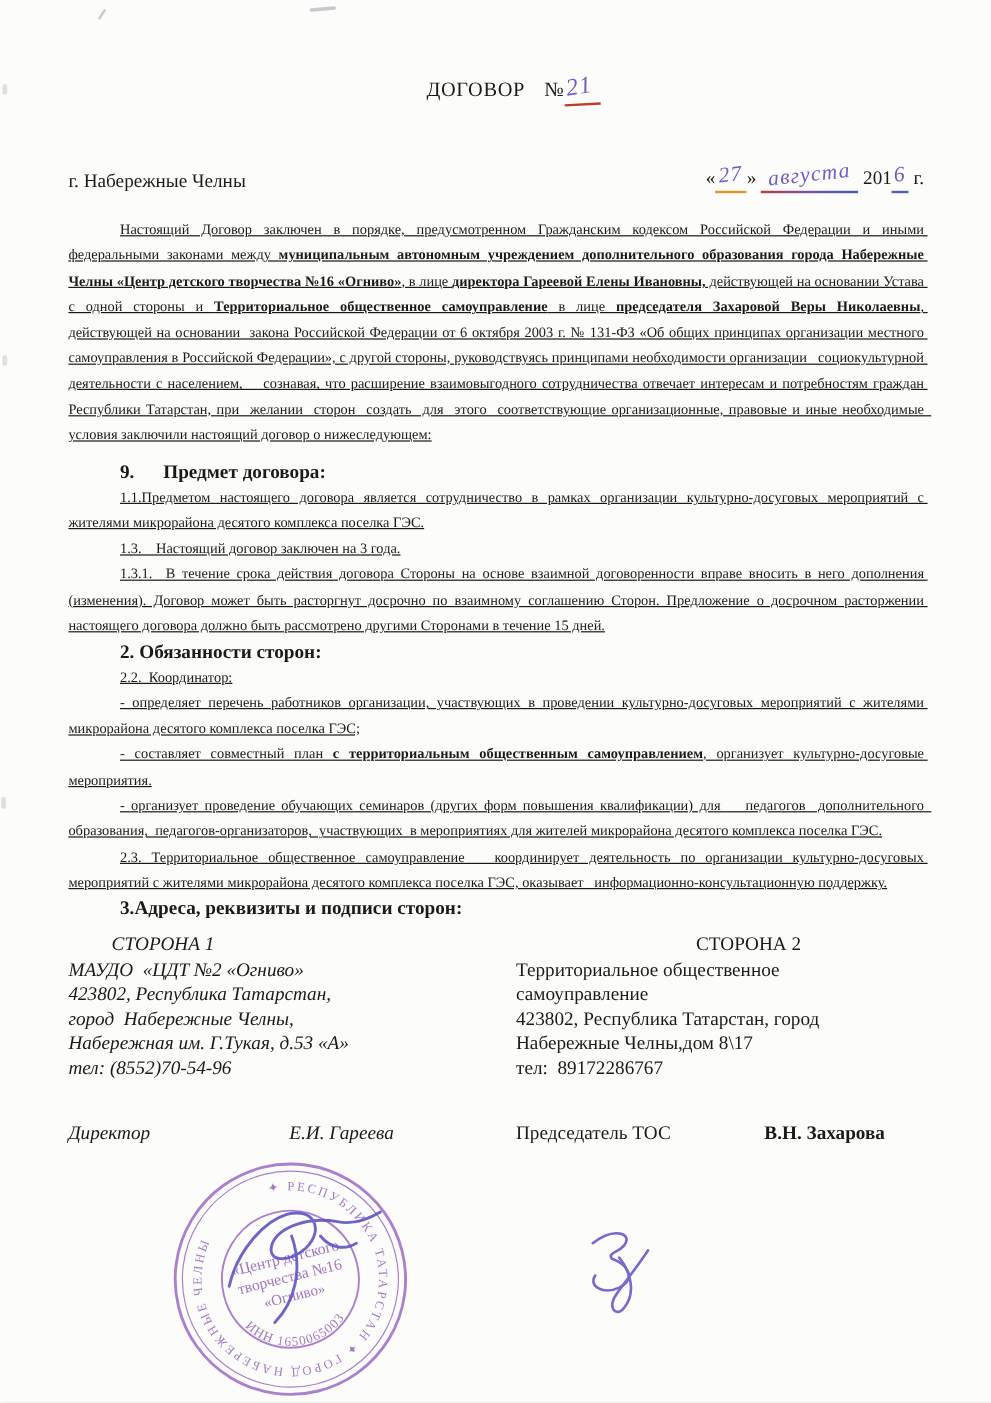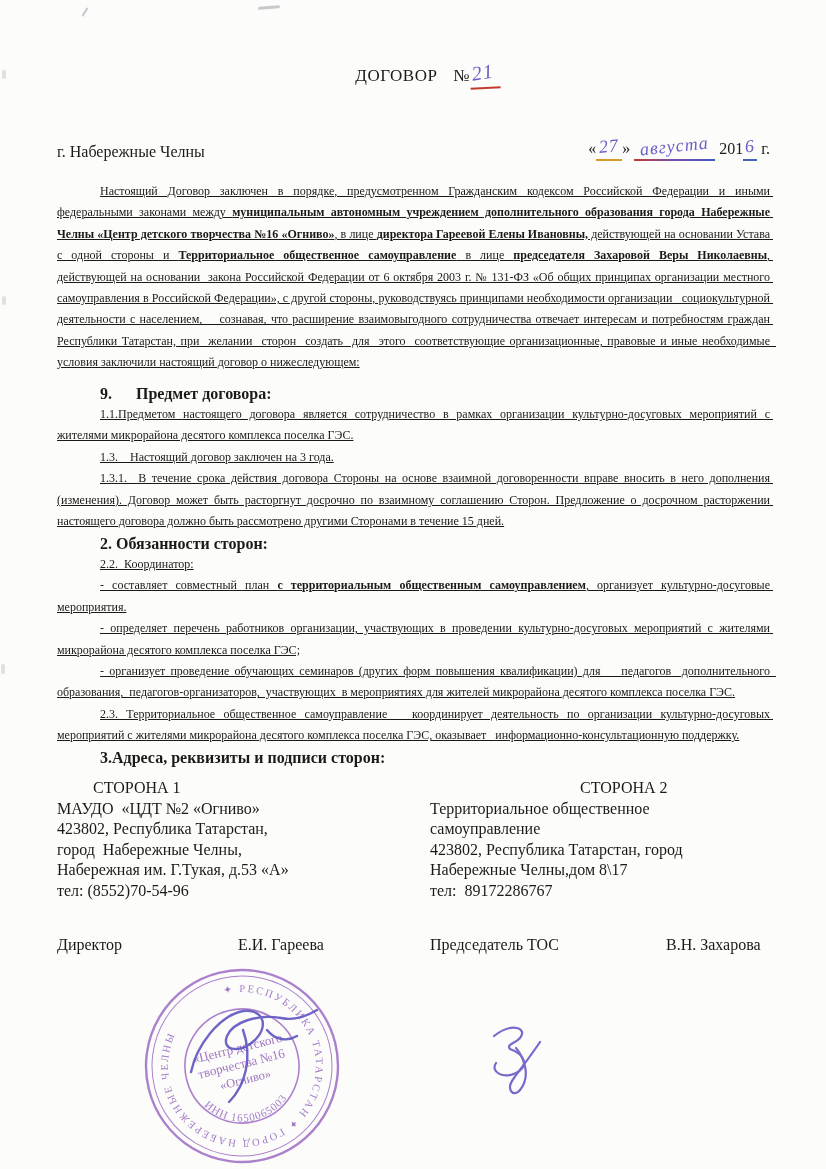--- a/index.html
+++ b/index.html
@@ -38,29 +38,29 @@
   .dateline{white-space:pre-wrap;}
   .para{
     font-size:12px;line-height:21.4px;text-align:justify;
     text-indent:43px;white-space:pre-wrap;margin:0;text-decoration:underline;
   }
   .intro{margin-top:20px;}
   .heading{font-weight:bold;font-size:16px;line-height:21.4px;text-indent:43px;white-space:pre-wrap;margin:0;}
   .heading.gap{margin-top:9px;}
   .b{font-weight:bold;}
   .parties{display:flex;margin-top:10px;font-size:16px;line-height:20.6px;}
-  .col1{width:358px;}
+  .col1{width:358px;font-style:italic;}
   .col2{width:340px;margin-left:15px;}
   .party-header{white-space:pre-wrap;}
   .col1 .party-header{padding-left:36px;}
   .col2 .party-header{padding-left:150px;}
   .party-line{white-space:pre-wrap;}
   .sigrow{display:flex;margin-top:34px;font-size:16px;justify-content:space-between;}
   .sigrow .col1 .name{margin-left:116px;}
-  .sigrow .col2 .name{margin-left:107px;}
+  .sigrow .col2 .name{margin-left:78px;font-weight:bold;}
   
   .stamp{position:absolute;left:142px;top:966px;width:200px;height:200px;
     opacity:.82;filter:blur(.3px);pointer-events:none;}
   .sig-svg{position:absolute;pointer-events:none;}
   .sig-director{left:183px;top:1000px;width:150px;height:110px;}
   .sig-tos{left:472px;top:1020px;width:84px;height:84px;}
   .artifact{position:absolute;background:#9aa0a6;opacity:.55;border-radius:2px;}
   .a1{left:84px;top:7px;width:2px;height:10px;transform:rotate(32deg);}
   .a2{left:258px;top:6px;width:22px;height:3px;transform:rotate(-5deg);}
   .a3{left:2px;top:70px;width:4px;height:9px;opacity:.3;}
@@ -91,22 +91,22 @@
 
     <p class="para intro"><span>Настоящий Договор заключен в порядке, предусмотренном Гражданским кодексом Российской Федерации и иными федеральными законами между </span><span class="b">муниципальным автономным учреждением дополнительного образования города Набережные Челны «Центр детского творчества №16 «Огниво»</span><span>, в лице </span><span class="b">директора Гареевой Елены Ивановны,</span><span> действующей на основании Устава с одной стороны и </span><span class="b">Территориальное общественное самоуправление</span><span> в лице </span><span class="b">председателя Захаровой Веры Николаевны</span><span>, действующей на основании  закона Российской Федерации от 6 октября 2003 г. № 131-ФЗ «Об общих принципах организации местного самоуправления в Российской Федерации», с другой стороны, руководствуясь принципами необходимости организации   социокультурной деятельности с населением,    сознавая, что расширение взаимовыгодного сотрудничества отвечает интересам и потребностям граждан Республики Татарстан, при  желании  сторон  создать  для  этого  соответствующие организационные, правовые и иные необходимые  условия заключили настоящий договор о нижеследующем:</span></p>
 
     <p class="heading gap">9.      Предмет договора:</p>
     <p class="para">1.1.Предметом настоящего договора является сотрудничество в рамках организации культурно-досуговых мероприятий с жителями микрорайона десятого комплекса поселка ГЭС.</p>
     <p class="para">1.3.    Настоящий договор заключен на 3 года.</p>
     <p class="para">1.3.1.  В течение срока действия договора Стороны на основе взаимной договоренности вправе вносить в него дополнения (изменения). Договор может быть расторгнут досрочно по взаимному соглашению Сторон. Предложение о досрочном расторжении настоящего договора должно быть рассмотрено другими Сторонами в течение 15 дней.</p>
 
     <p class="heading">2. Обязанности сторон:</p>
     <p class="para">2.2.  Координатор:</p>
+    <p class="para">- определяет перечень работников организации, участвующих в проведении культурно-досуговых мероприятий с жителями микрорайона десятого комплекса поселка ГЭС;</p>
     <p class="para"><span>- составляет совместный план </span><span class="b">с территориальным общественным самоуправлением</span><span>, организует культурно-досуговые мероприятия.</span></p>
-    <p class="para">- определяет перечень работников организации, участвующих в проведении культурно-досуговых мероприятий с жителями микрорайона десятого комплекса поселка ГЭС;</p>
     <p class="para">- организует проведение обучающих семинаров (других форм повышения квалификации) для    педагогов  дополнительного  образования,  педагогов-организаторов,  участвующих  в мероприятиях для жителей микрорайона десятого комплекса поселка ГЭС.</p>
     <p class="para">2.3. Территориальное общественное самоуправление   координирует деятельность по организации культурно-досуговых мероприятий с жителями микрорайона десятого комплекса поселка ГЭС, оказывает   информационно-консультационную поддержку.</p>
 
     <p class="heading">3.Адреса, реквизиты и подписи сторон:</p>
 
     <div class="parties">
       <div class="col1">
         <div class="party-header">СТОРОНА 1</div>
         <div class="party-line">МАУДО  «ЦДТ №2 «Огниво»</div>
         <div class="party-line">423802, Республика Татарстан,</div>

